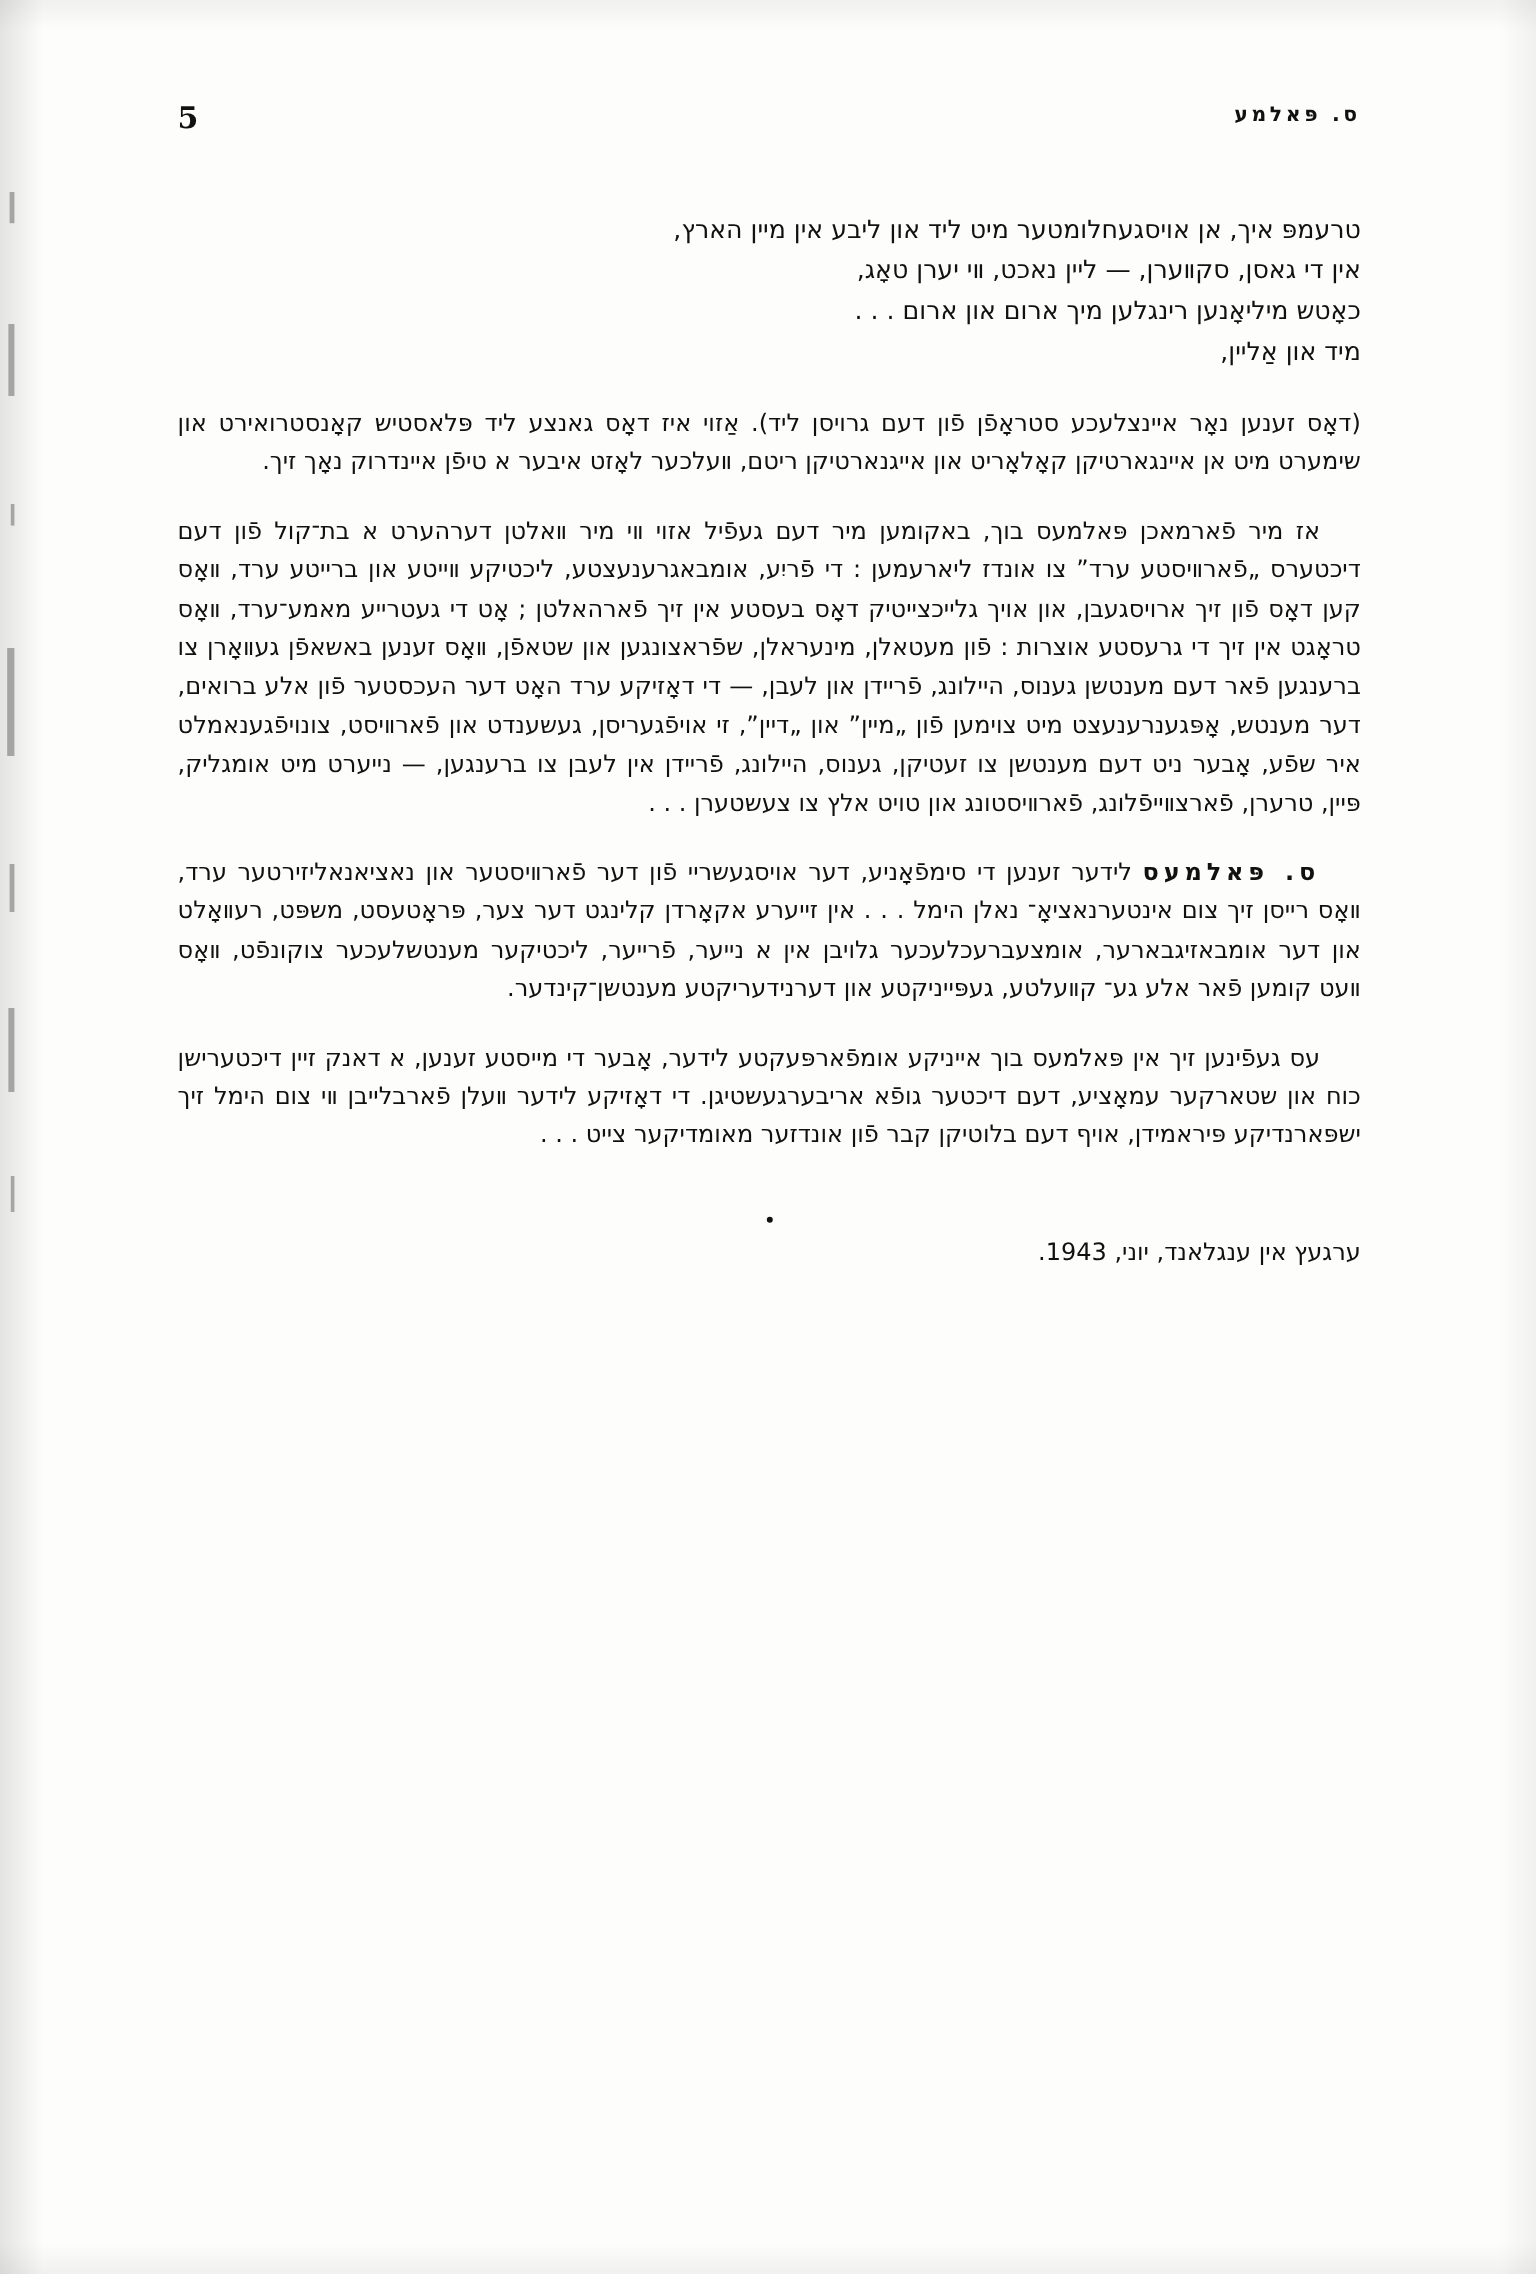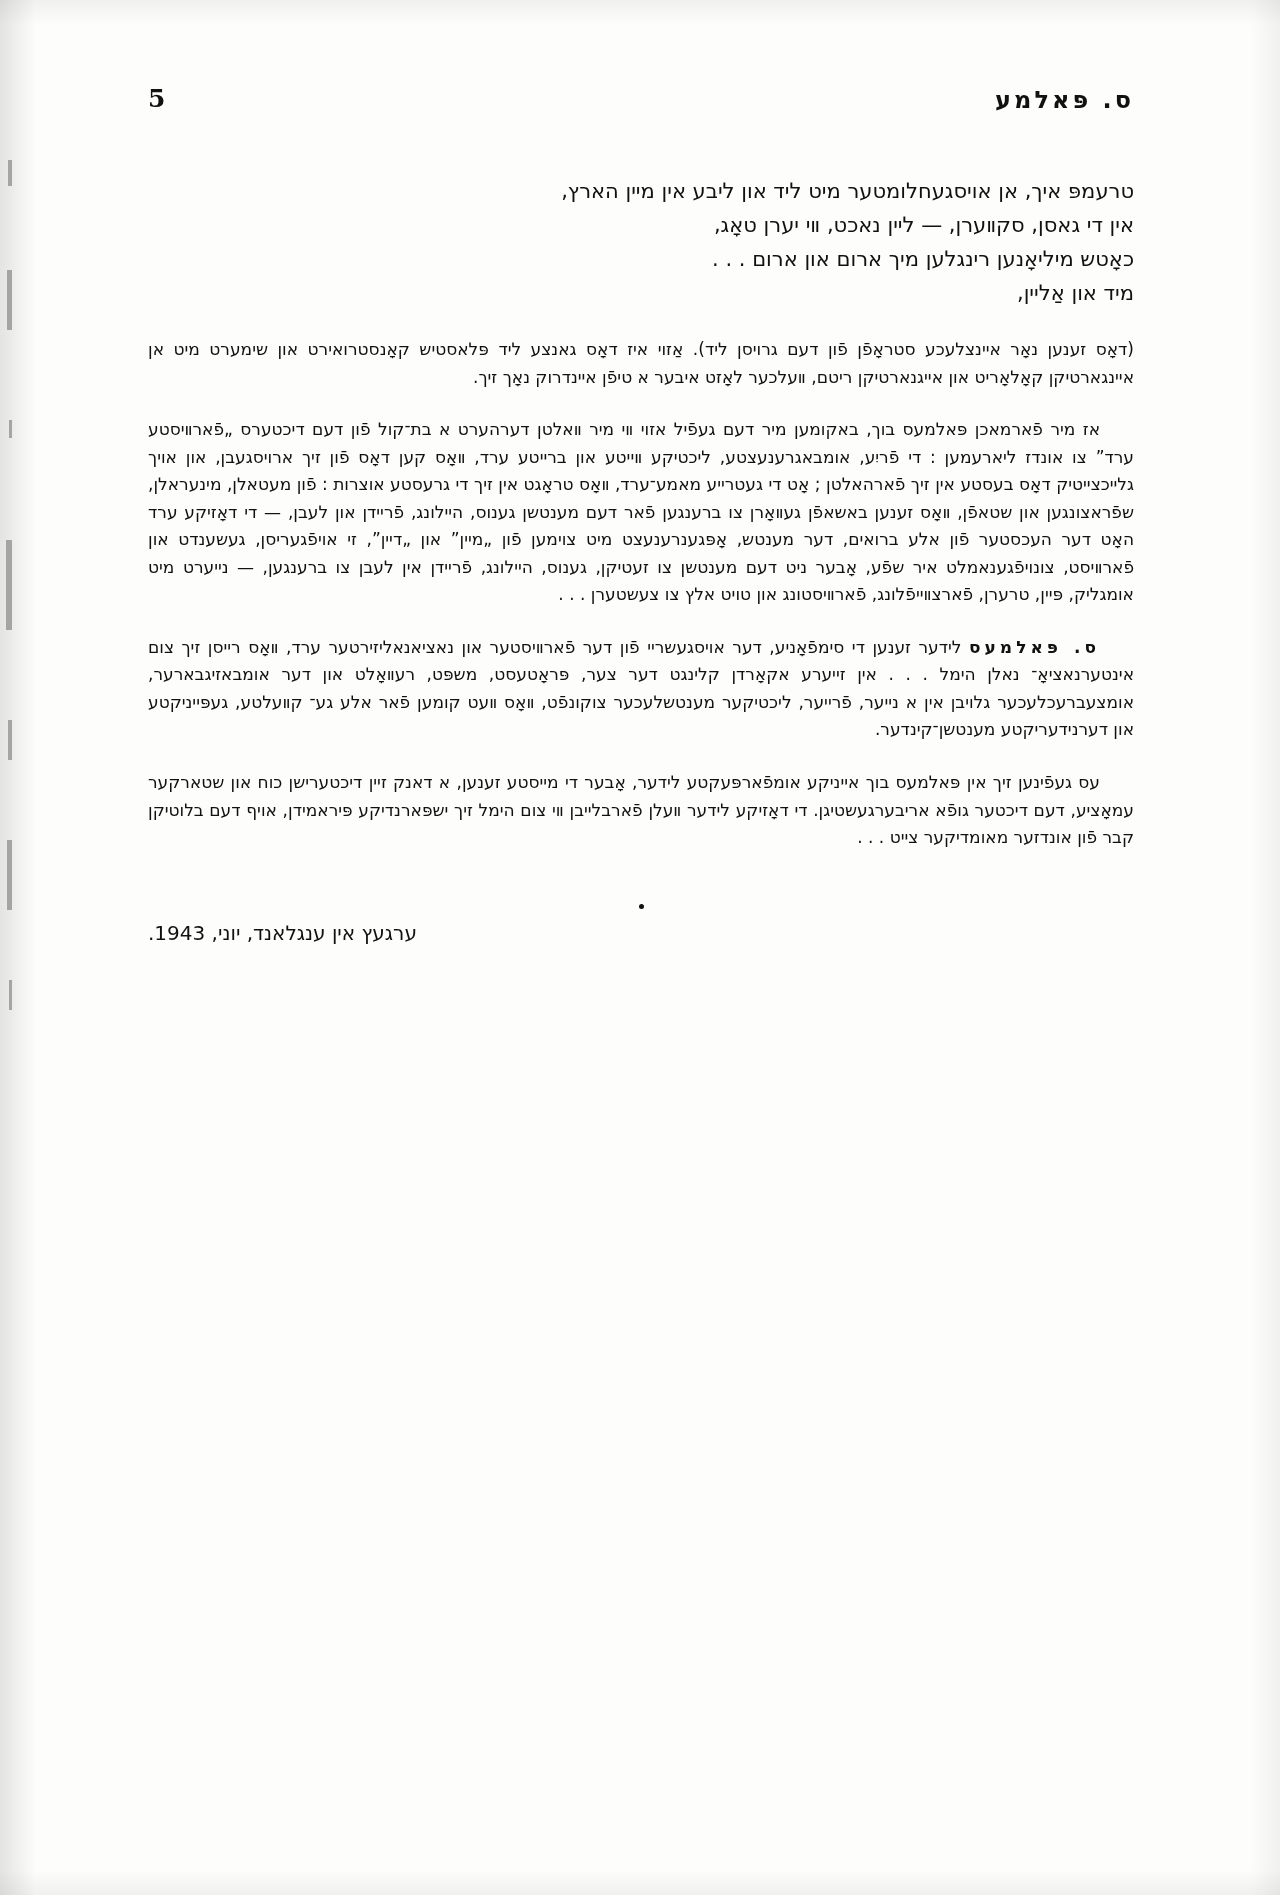--- a/index.html
+++ b/index.html
@@ -64,21 +64,21 @@
     position: relative;
     height: 44px;
     margin-bottom: 28px;
   }
   .runhead .author {
     position: absolute;
     right: 0;
     top: 0;
     font-family: "DejaVu Sans", sans-serif;
     font-weight: bold;
-    font-size: 24px;
+    font-size: 17px;
     letter-spacing: 3px;
     color: #111;
   }
   .runhead .folio {
     position: absolute;
     left: 0;
     top: -2px;
     font-family: "DejaVu Serif", serif;
     font-weight: bold;
     font-size: 25px;
@@ -89,37 +89,37 @@
     margin: 44px 0 0 0;
     font-size: 21px;
     line-height: 1.62;
     color: #111;
     font-family: "DejaVu Sans", sans-serif;
   }
   .verse .line { white-space: nowrap; }
 
   p.para {
     margin: 26px 0 0 0;
-    font-size: 17px;
+    font-size: 20px;
     line-height: 1.62;
     color: #111;
     text-align: justify;
     text-justify: inter-word;
     font-family: "DejaVu Sans", sans-serif;
   }
   p.para.indent { text-indent: 34px; margin-top: 25px; }
 
   .emph-spaced {
     letter-spacing: 4px;
     font-weight: bold;
   }
 
   .colophon {
     margin: 52px 0 0 0;
-    text-align: left;
+    text-align: right;
     font-size: 20px;
     color: #111;
   }
   .colophon .dot {
     display: block;
     margin: 0 auto 12px auto;
     width: 5px; height: 5px;
     background: #111;
     border-radius: 50%;
   }

